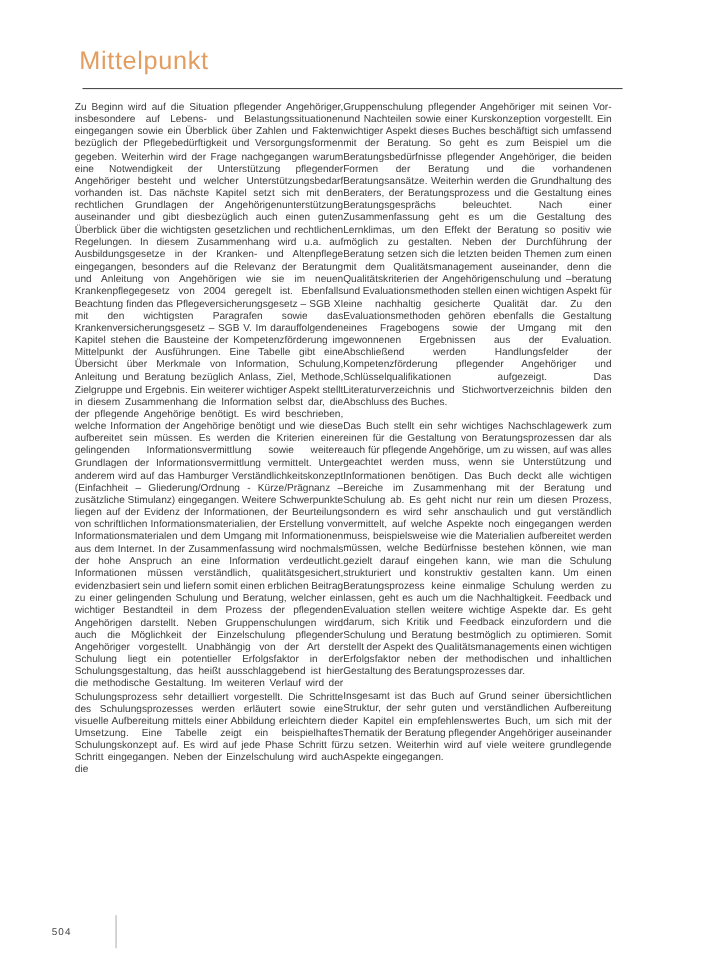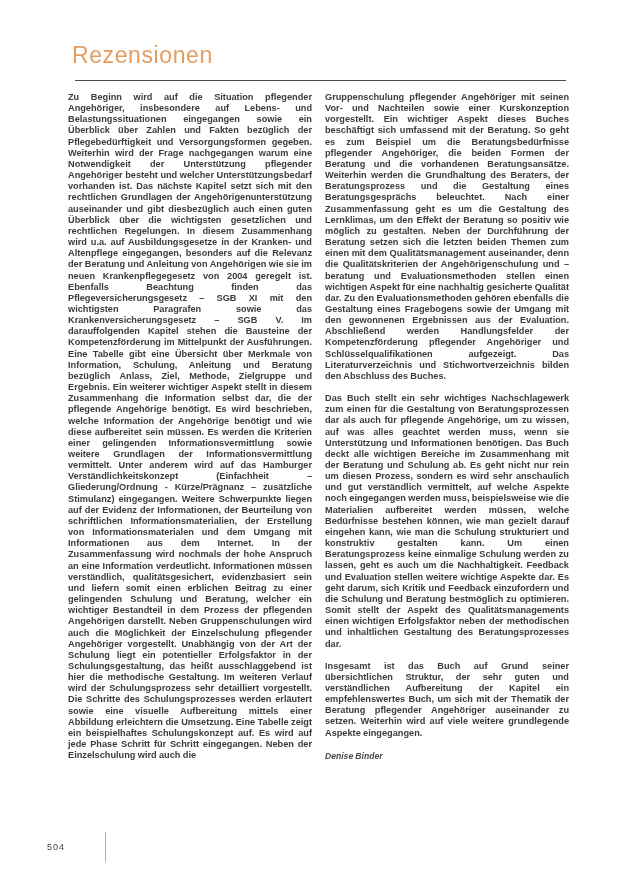--- a/index.html
+++ b/index.html
@@ -32,22 +32,20 @@
     width: 491px;
     height: 1px;
     background: #4d4d4d;
   }
   .columns {
     position: absolute;
     left: 68px;
     top: 92px;
     width: 501px;
     display: flex;
-    gap: 13px;
-    font-weight: bold;
   }
   .col {
     width: 244px;
     font-size: 9.2px;
     line-height: 11.15px;
     text-align: justify;
     hyphens: auto;
     -webkit-hyphens: auto;
     word-spacing: -0.2px;
   }
@@ -93,32 +91,31 @@
     top: 12px;
     font-size: 8.5px;
     letter-spacing: 1.1px;
     color: #3f3f3f;
     white-space: nowrap;
   }
 </style>
 </head>
 <body>
 
-<h1 class="section-title">Rezensionen</h1>
+<h1 class="section-title">Mittelpunkt</h1>
 
 <div class="title-rule"></div>
 
 <div class="columns">
   <div class="col" lang="de">
     <p>Zu Beginn wird auf die Situation pflegender Angehöriger, insbesondere auf Lebens- und Belastungssituationen eingegangen sowie ein Überblick über Zahlen und Fakten bezüglich der Pflegebedürftigkeit und Versorgungsformen gegeben. Weiterhin wird der Frage nachgegangen warum eine Notwendigkeit der Unterstützung pflegender Angehöriger besteht und welcher Unterstützungsbedarf vorhanden ist. Das nächste Kapitel setzt sich mit den rechtlichen Grundlagen der Angehörigenunterstützung auseinander und gibt diesbezüglich auch einen guten Überblick über die wichtigsten gesetzlichen und rechtlichen Regelungen. In diesem Zusammenhang wird u.a. auf Ausbildungsgesetze in der Kranken- und Altenpflege eingegangen, besonders auf die Relevanz der Beratung und Anleitung von Angehörigen wie sie im neuen Krankenpflegegesetz von 2004 geregelt ist. Ebenfalls Beachtung finden das Pflegeversicherungsgesetz – SGB XI mit den wichtigsten Paragrafen sowie das Krankenversicherungsgesetz – SGB V. Im darauffolgenden Kapitel stehen die Bausteine der Kompetenzförderung im Mittelpunkt der Ausführungen. Eine Tabelle gibt eine Übersicht über Merkmale von Information, Schulung, Anleitung und Beratung bezüglich Anlass, Ziel, Methode, Zielgruppe und Ergebnis. Ein weiterer wichtiger Aspekt stellt in diesem Zusammenhang die Information selbst dar, die der pflegende Angehörige benötigt. Es wird beschrieben, welche Information der Angehörige benötigt und wie diese aufbereitet sein müssen. Es werden die Kriterien einer gelingenden Informationsvermittlung sowie weitere Grundlagen der Informationsvermittlung vermittelt. Unter anderem wird auf das Hamburger Verständlichkeitskonzept (Einfachheit – Gliederung/Ordnung - Kürze/Prägnanz – zusätzliche Stimulanz) eingegangen. Weitere Schwerpunkte liegen auf der Evidenz der Informationen, der Beurteilung von schriftlichen Informationsmaterialien, der Erstellung von Informationsmaterialen und dem Umgang mit Informationen aus dem Internet. In der Zusammenfassung wird nochmals der hohe Anspruch an eine Information verdeutlicht. Informationen müssen verständlich, qualitätsgesichert, evidenzbasiert sein und liefern somit einen erblichen Beitrag zu einer gelingenden Schulung und Beratung, welcher ein wichtiger Bestandteil in dem Prozess der pflegenden Angehörigen darstellt. Neben Gruppenschulungen wird auch die Möglichkeit der Einzelschulung pflegender Angehöriger vorgestellt. Unabhängig von der Art der Schulung liegt ein potentieller Erfolgsfaktor in der Schulungsgestaltung, das heißt ausschlaggebend ist hier die methodische Gestaltung. Im weiteren Verlauf wird der Schulungsprozess sehr detailliert vorgestellt. Die Schritte des Schulungsprozesses werden erläutert sowie eine visuelle Aufbereitung mittels einer Abbildung erleichtern die Umsetzung. Eine Tabelle zeigt ein beispielhaftes Schulungskonzept auf. Es wird auf jede Phase Schritt für Schritt eingegangen. Neben der Einzelschulung wird auch die</p>
   </div>
   <div class="col" lang="de">
     <p>Gruppenschulung pflegender Angehöriger mit seinen Vor- und Nachteilen sowie einer Kurskonzeption vorgestellt. Ein wichtiger Aspekt dieses Buches beschäftigt sich umfassend mit der Beratung. So geht es zum Beispiel um die Beratungsbedürfnisse pflegender Angehöriger, die beiden Formen der Beratung und die vorhandenen Beratungsansätze. Weiterhin werden die Grundhaltung des Beraters, der Beratungsprozess und die Gestaltung eines Beratungsgesprächs beleuchtet. Nach einer Zusammenfassung geht es um die Gestaltung des Lernklimas, um den Effekt der Beratung so positiv wie möglich zu gestalten. Neben der Durchführung der Beratung setzen sich die letzten beiden Themen zum einen mit dem Qualitätsmanagement auseinander, denn die Qualitätskriterien der Angehörigenschulung und –beratung und Evaluationsmethoden stellen einen wichtigen Aspekt für eine nachhaltig gesicherte Qualität dar. Zu den Evaluationsmethoden gehören ebenfalls die Gestaltung eines Fragebogens sowie der Umgang mit den gewonnenen Ergebnissen aus der Evaluation. Abschließend werden Handlungsfelder der Kompetenzförderung pflegender Angehöriger und Schlüsselqualifikationen aufgezeigt. Das Literaturverzeichnis und Stichwortverzeichnis bilden den Abschluss des Buches.</p>
     <p>Das Buch stellt ein sehr wichtiges Nachschlagewerk zum einen für die Gestaltung von Beratungsprozessen dar als auch für pflegende Angehörige, um zu wissen, auf was alles geachtet werden muss, wenn sie Unterstützung und Informationen benötigen. Das Buch deckt alle wichtigen Bereiche im Zusammenhang mit der Beratung und Schulung ab. Es geht nicht nur rein um diesen Prozess, sondern es wird sehr anschaulich und gut verständlich vermittelt, auf welche Aspekte noch eingegangen werden muss, beispielsweise wie die Materialien aufbereitet werden müssen, welche Bedürfnisse bestehen können, wie man gezielt darauf eingehen kann, wie man die Schulung strukturiert und konstruktiv gestalten kann. Um einen Beratungsprozess keine einmalige Schulung werden zu lassen, geht es auch um die Nachhaltigkeit. Feedback und Evaluation stellen weitere wichtige Aspekte dar. Es geht darum, sich Kritik und Feedback einzufordern und die Schulung und Beratung bestmöglich zu optimieren. Somit stellt der Aspekt des Qualitätsmanagements einen wichtigen Erfolgsfaktor neben der methodischen und inhaltlichen Gestaltung des Beratungsprozesses dar.</p>
     <p>Insgesamt ist das Buch auf Grund seiner übersichtlichen Struktur, der sehr guten und verständlichen Aufbereitung der Kapitel ein empfehlenswertes Buch, um sich mit der Thematik der Beratung pflegender Angehöriger auseinander zu setzen. Weiterhin wird auf viele weitere grundlegende Aspekte eingegangen.</p>
-    <p class="author">Denise Binder</p>
   </div>
 </div>
 
 <div class="footer">
   <span class="page-number">504</span>
   <span class="footer-divider"></span>
 </div>
 
 </body></html>

